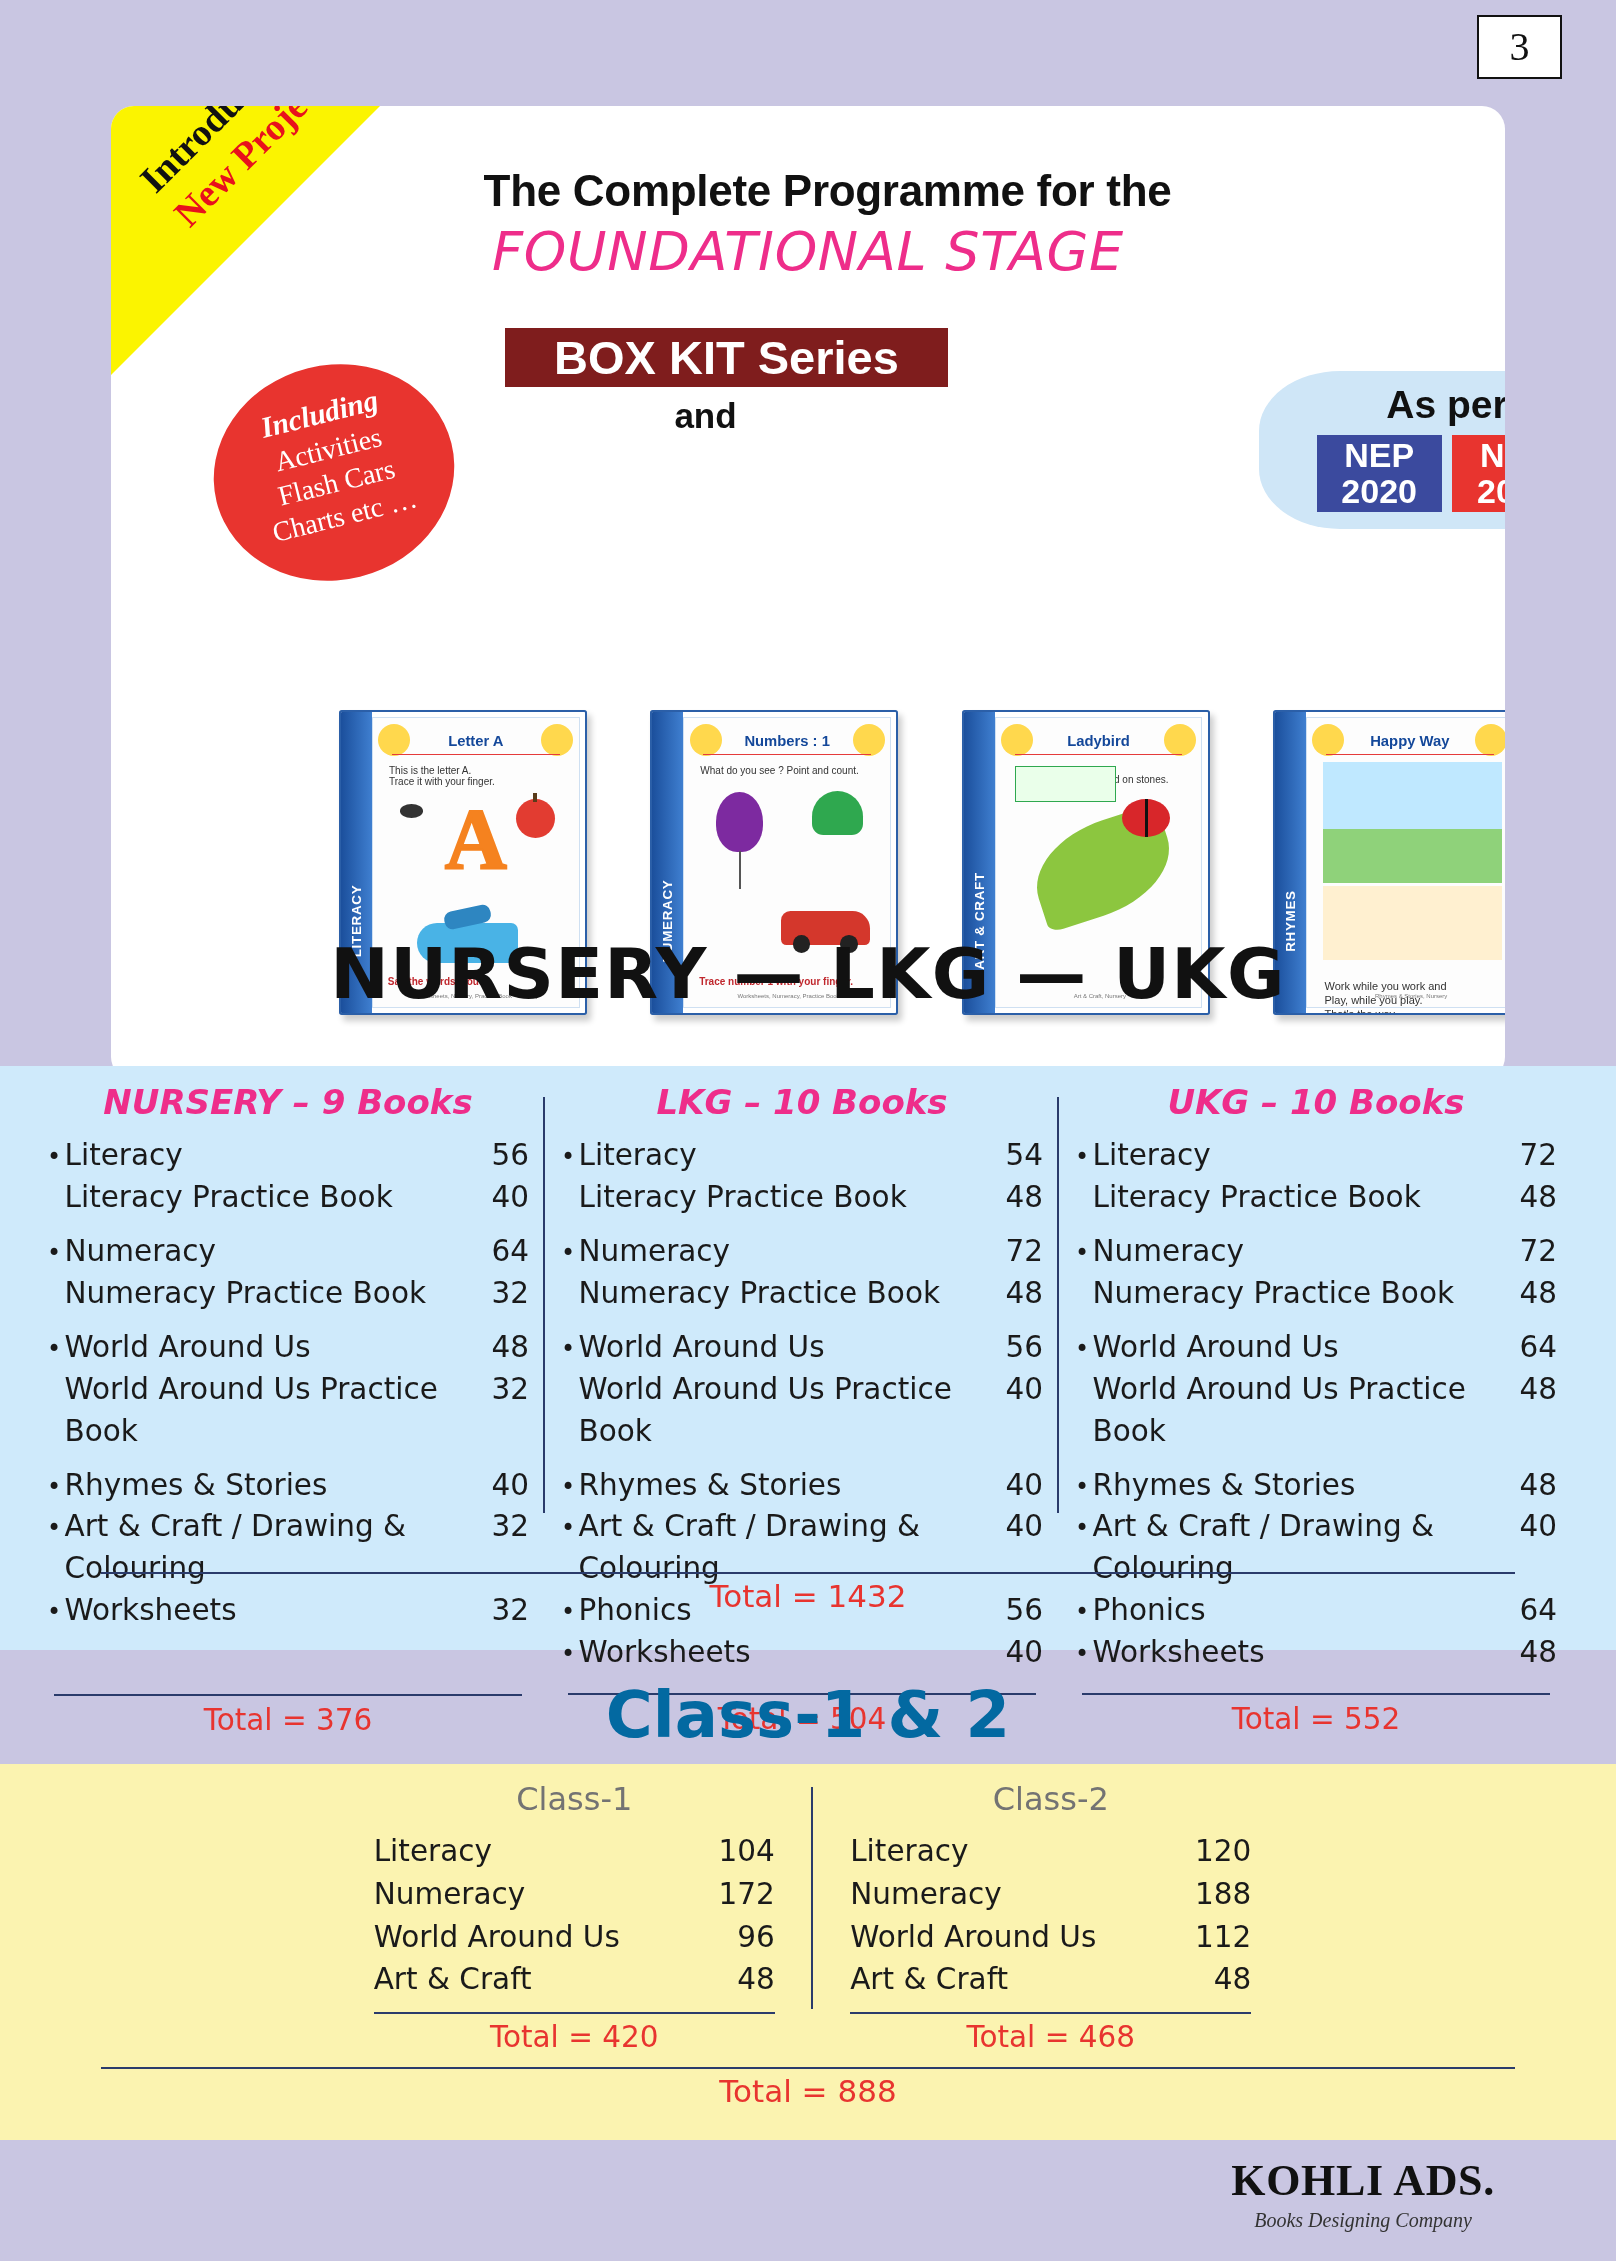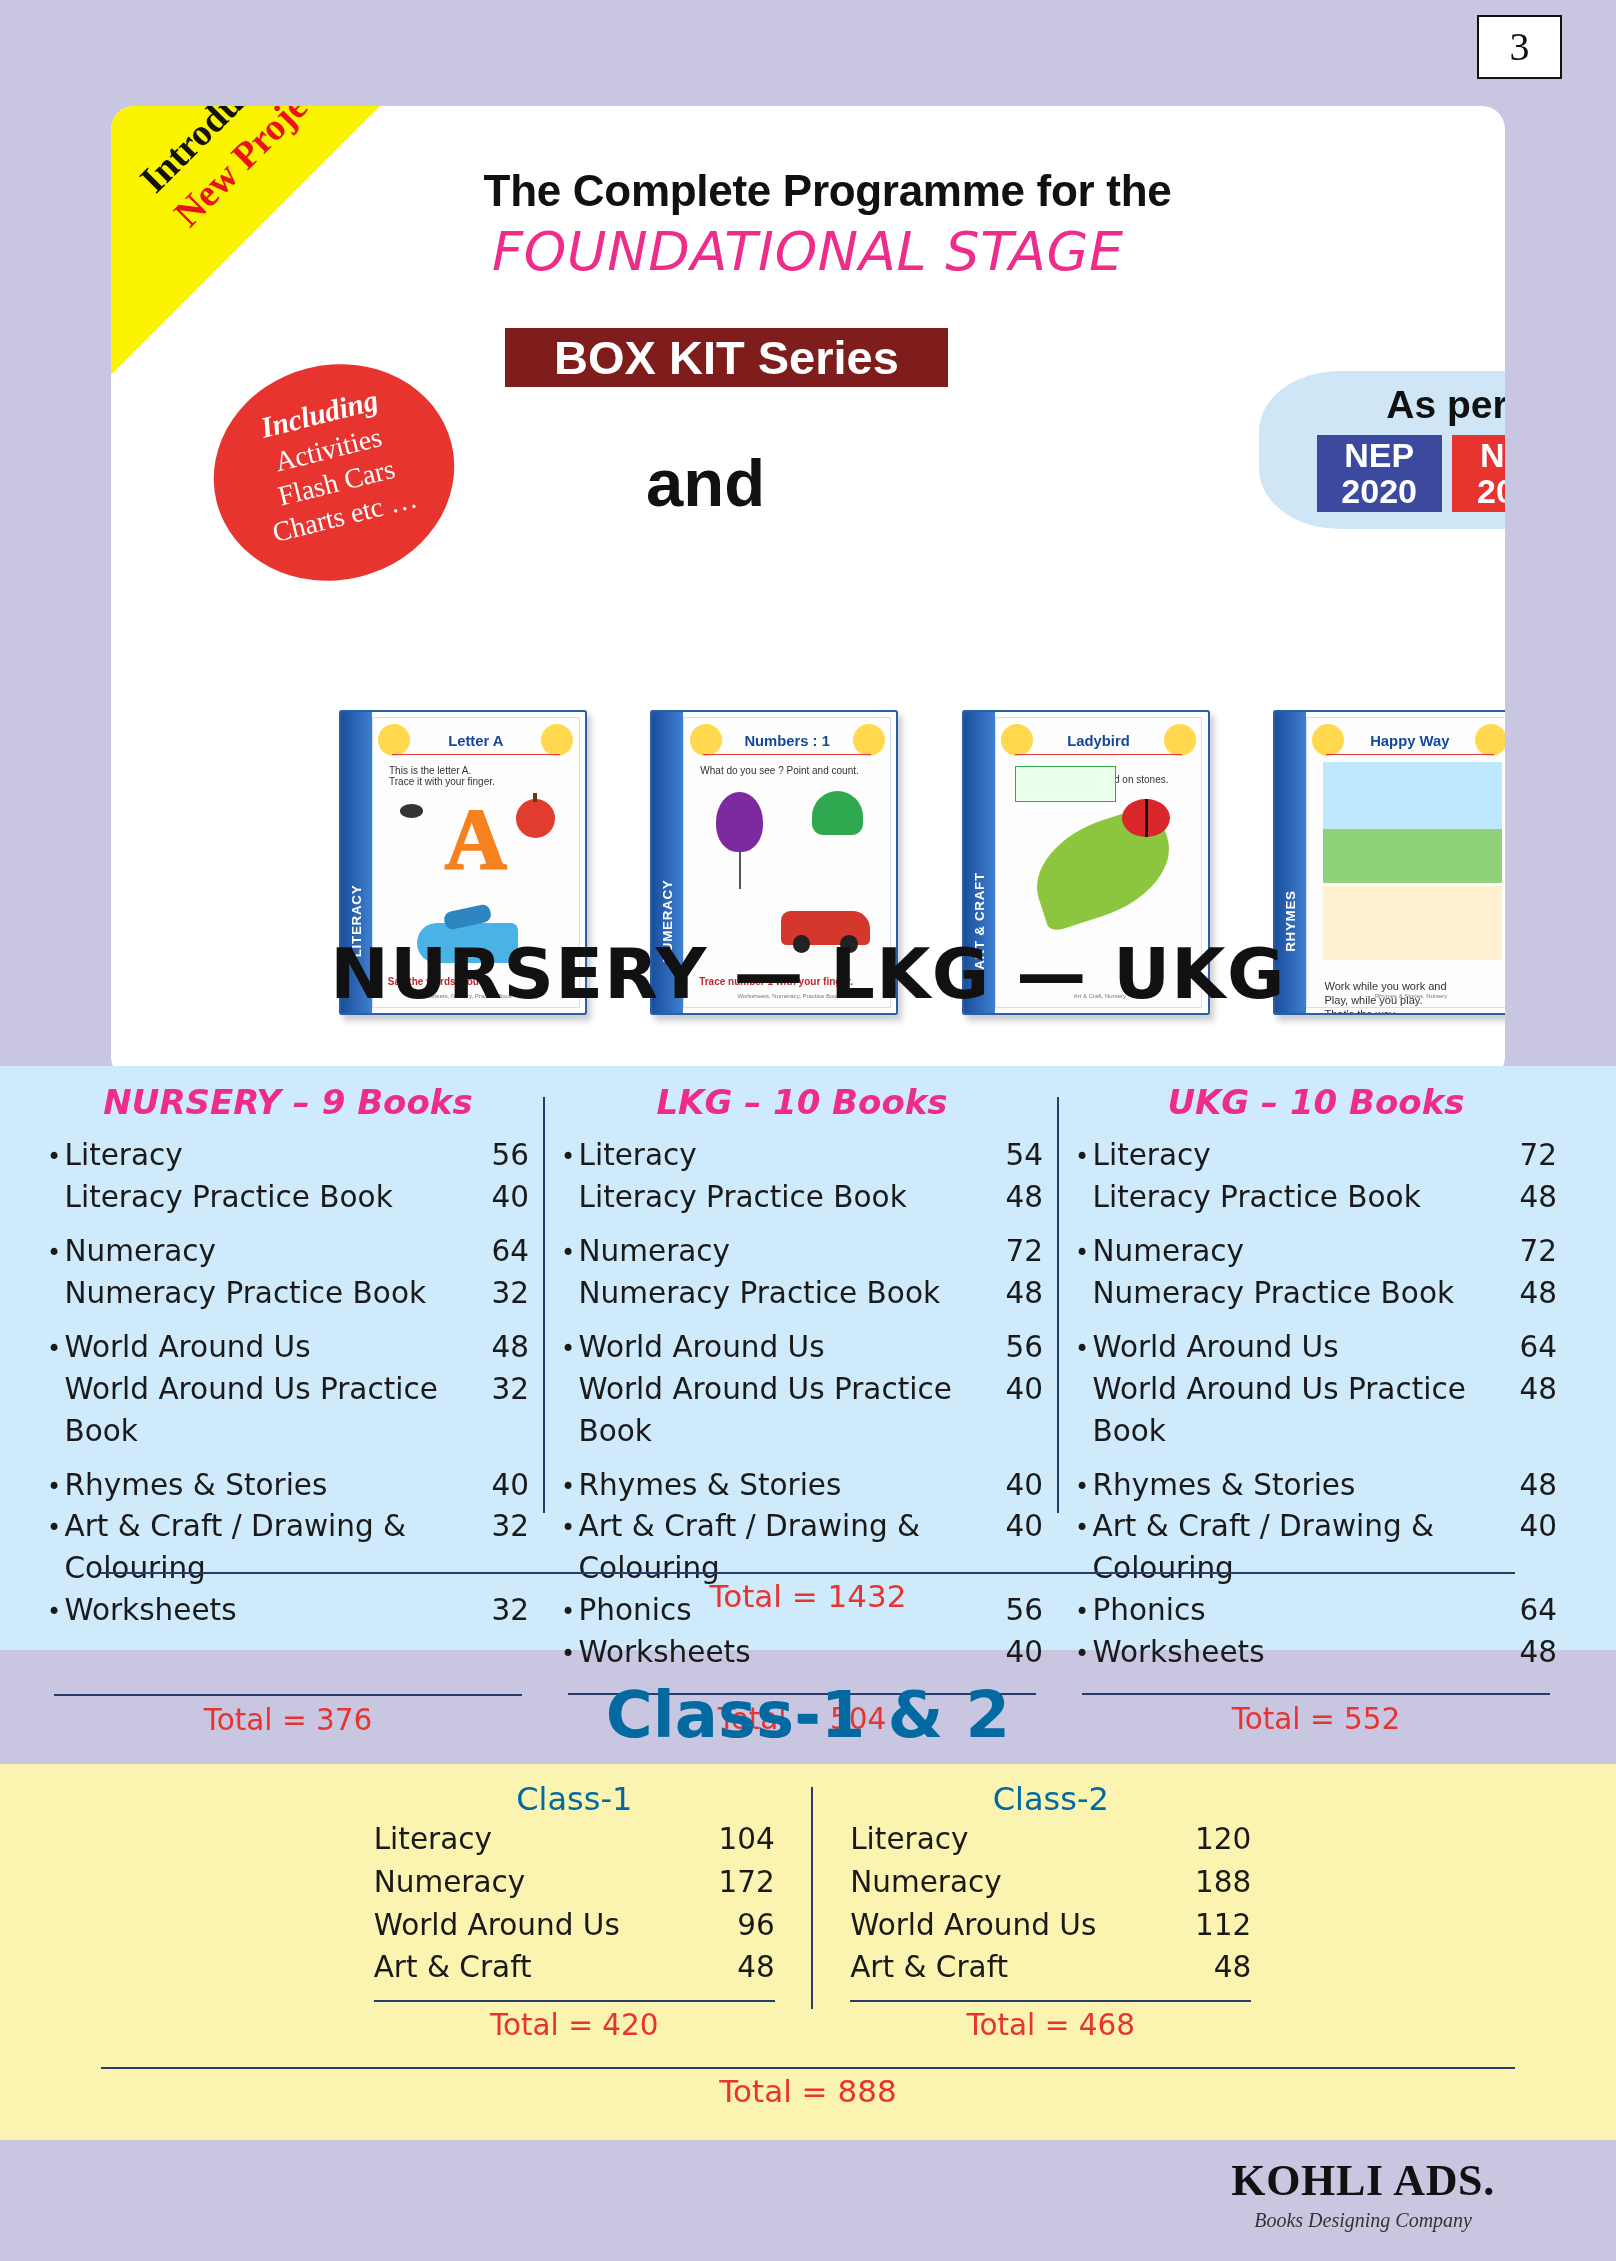--- a/index.html
+++ b/index.html
@@ -125,24 +125,23 @@
     color: #fff;
     font-size: 47px;
     font-weight: bold;
   }
   .and-word {
     position: absolute;
     left: 373px;
     top: 290px;
     width: 443px;
     text-align: center;
-    font-size: 67px;
+    font-size: 35px;
     font-weight: bold;
     color: #111;
-    margin-top: 48px;
   }
   .practice-word {
     position: absolute;
     left: 255px;
     top: 354px;
     width: 678px;
     text-align: center;
     font-size: 50px;
     font-weight: bold;
     color: #111;
@@ -461,22 +460,23 @@
     content: "";
     position: absolute;
     right: 0; top: 6.7px;
     width: 2px;
     height: 222px;
     background: #2a3b6b;
   }
   .ycol-title {
     text-align: center;
     font-size: 32px;
-    color: #0369a1;
-    font-family: "DejaVu Sans", sans-serif;
+    color: #737373;
+    font-family: "DejaVu Sans", sans-serif;
+    margin-bottom: 12px;
   }
   .yrow {
     display: flex;
     font-size: 29.5px;
     color: #1a1a1a;
     font-family: "DejaVu Sans", sans-serif;
     line-height: 1.45;
     padding: 0 10.7px;
   }
   .yrow .nm { flex: 1; }

